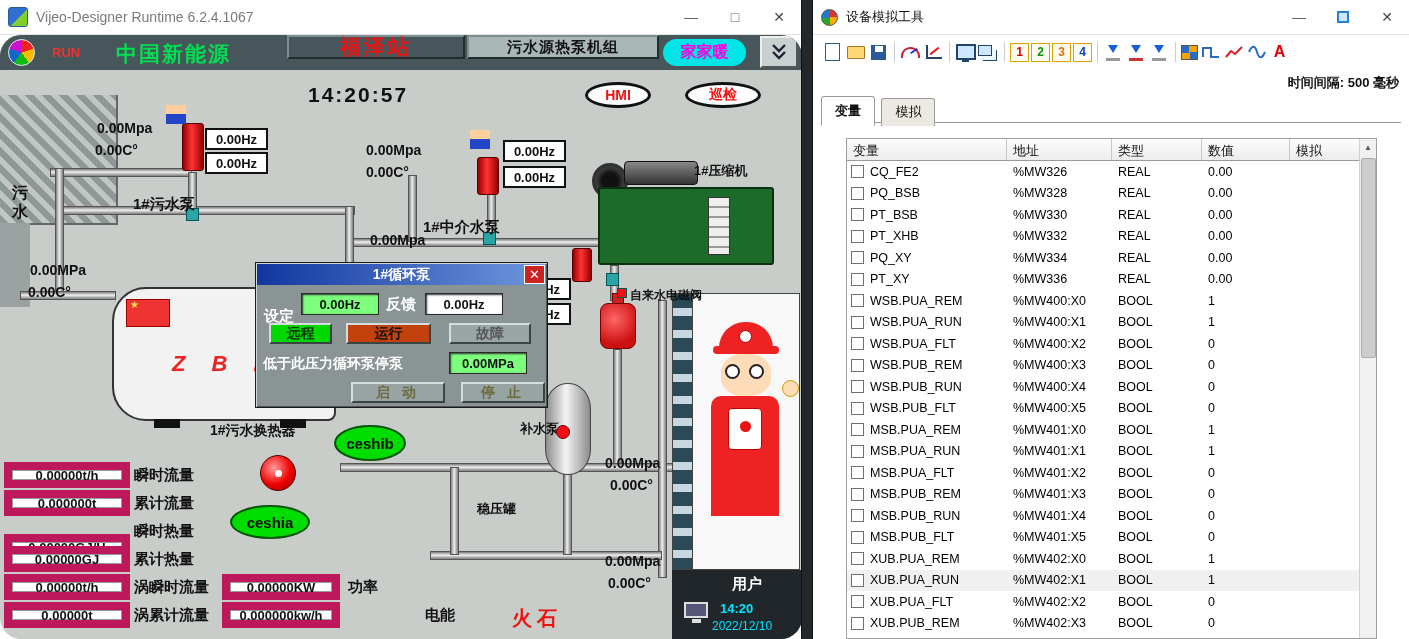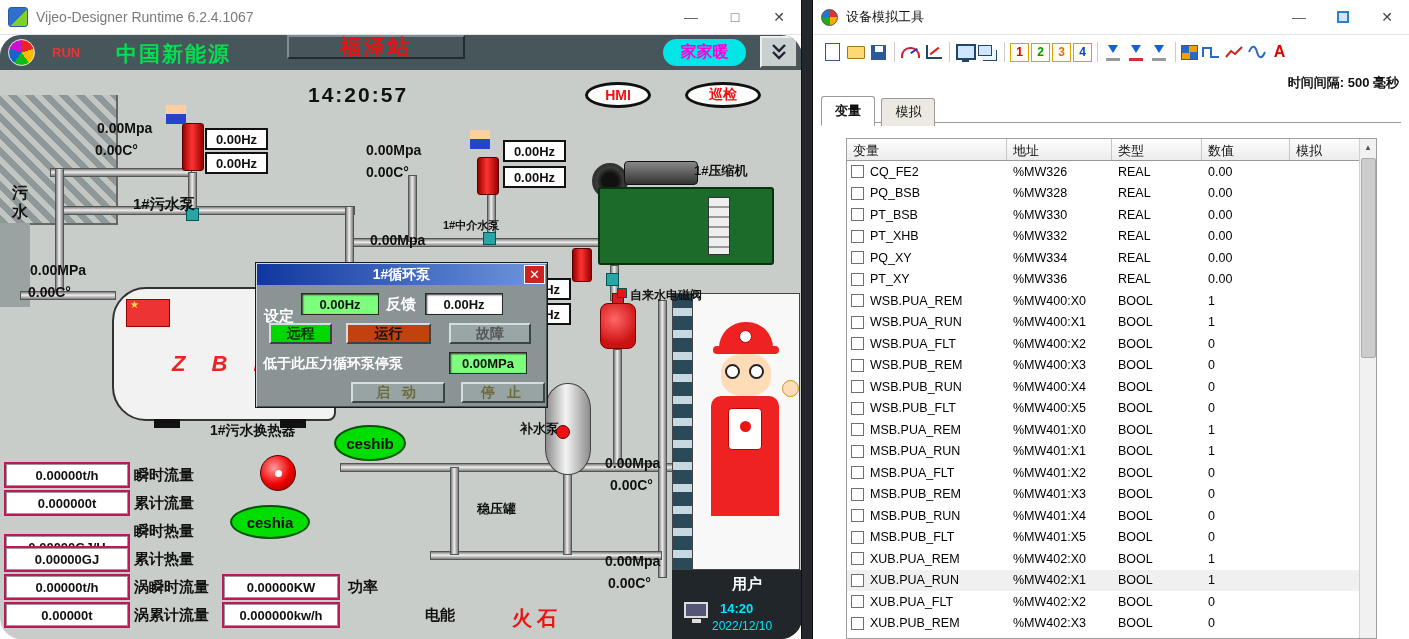--- a/index.html
+++ b/index.html
@@ -126,21 +126,21 @@
   .f-green { background:#7dff7d; } .f-white { background:#fff; }
   .dlg-btn { position:absolute; height:21px; display:flex; align-items:center; justify-content:center;
              font-weight:bold; font-size:14px; border-top:2px solid #d5dede; border-left:2px solid #d5dede;
              border-right:2px solid #3a4444; border-bottom:2px solid #3a4444; }
   .b-green { background:#00d800; color:#083808; }
   .b-red { background:#c2410c; color:#111; }
   .b-gray { background:#9aa6a6; color:#555; }
   .b-dis { background:#98a4a4; color:#6b6b3a; letter-spacing:4px; }
 
   
-  .ro-box { position:absolute; left:4px; width:126px; height:26px; background:#fff; border:2px solid #be185d;
+  .ro-box { position:absolute; left:4px; width:126px; height:26px; background:#fff; border:8px solid #be185d;
             box-shadow:inset 0 0 0 1px #999; display:flex; align-items:center; justify-content:center;
             font-weight:bold; font-size:13px; color:#111; z-index:3; }
   .ro-label { position:absolute; left:134px; font-weight:bold; font-size:15px; color:#111; z-index:3; white-space:nowrap; }
   .watermark { position:absolute; left:512px; top:570px; color:#e11; font-weight:bold; font-size:20px; letter-spacing:5px; z-index:3; }
 
   
   .tbar { position:absolute; left:0; top:36px; width:100%; height:32px; display:flex; align-items:center; padding-left:8px; background:#fff; }
   .ti { width:21px; height:21px; margin:0 1px; position:relative; display:flex; align-items:center; justify-content:center; flex:0 0 auto; }
   .sep { width:1px; height:20px; background:#ccc; margin:0 4px; flex:0 0 auto; }
   .i-new::before { content:""; width:13px; height:16px; background:#fff; border:1px solid #2a5a9a; display:block; }
@@ -196,20 +196,21 @@
     </span>
   </div>
 
   <div class="hmi">
 
     <div class="hmi-bar"></div>
     <span class="logo-pin"></span>
     <span class="run-lbl">RUN</span>
     <span class="company">中国新能源</span>
     <span class="tile station">福泽站</span>
+    <span class="tile unit">污水源热泵机组</span>
     <span class="brand-pill">家家暖</span>
     <span class="chev-btn">
       <svg width="20" height="18" viewBox="0 0 20 18">
           <path d="M4 2 L10 8 L16 2 M4 9 L10 15 L16 9" fill="none" stroke="#223" stroke-width="2.4"></path>
         </svg>
     </span>
 
     <span class="clock">14:20:57</span>
     <span class="oval" style="left:585px;top:47px;">HMI</span>
     <span class="oval" style="left:685px;top:47px;width:76px;">巡检</span>
@@ -249,21 +250,21 @@
     <span class="eq-label" style="left:133px;top:160px;font-size:15px;">1#污水泵</span>
     <span class="gauge" style="left:30px;top:227px;">0.00MPa</span>
     <span class="gauge" style="left:28px;top:249px;">0.00C°</span>
 
     <span class="gauge" style="left:366px;top:107px;">0.00Mpa</span>
     <span class="gauge" style="left:366px;top:129px;">0.00C°</span>
     <span class="figure" style="left:470px;top:95px;"><span class="f-cap"></span><span class="f-face" style="display:block"></span><span class="f-body" style="display:block"></span></span>
     <span class="pump-red" style="left:477px;top:122px;width:22px;height:38px;"></span>
     <span class="hzbox" style="left:503px;top:105px;">0.00Hz</span>
     <span class="hzbox" style="left:503px;top:131px;">0.00Hz</span>
-    <span class="eq-label" style="left:443px;top:183px;font-size:11px;">1#中介水泵</span>
+    <span class="eq-label" style="left:423px;top:183px;font-size:15px;">1#中介水泵</span>
     <span class="gauge" style="left:370px;top:197px;">0.00Mpa</span>
 
     <div class="compressor">
       <span class="comp-fan"></span>
       <span class="comp-motor"></span>
       <span class="comp-body">
           <span class="comp-panel"></span>
         </span>
     </div>
     <span class="eq-label" style="left:694px;top:127px;font-size:13px;z-index:3;">1#压缩机</span>

